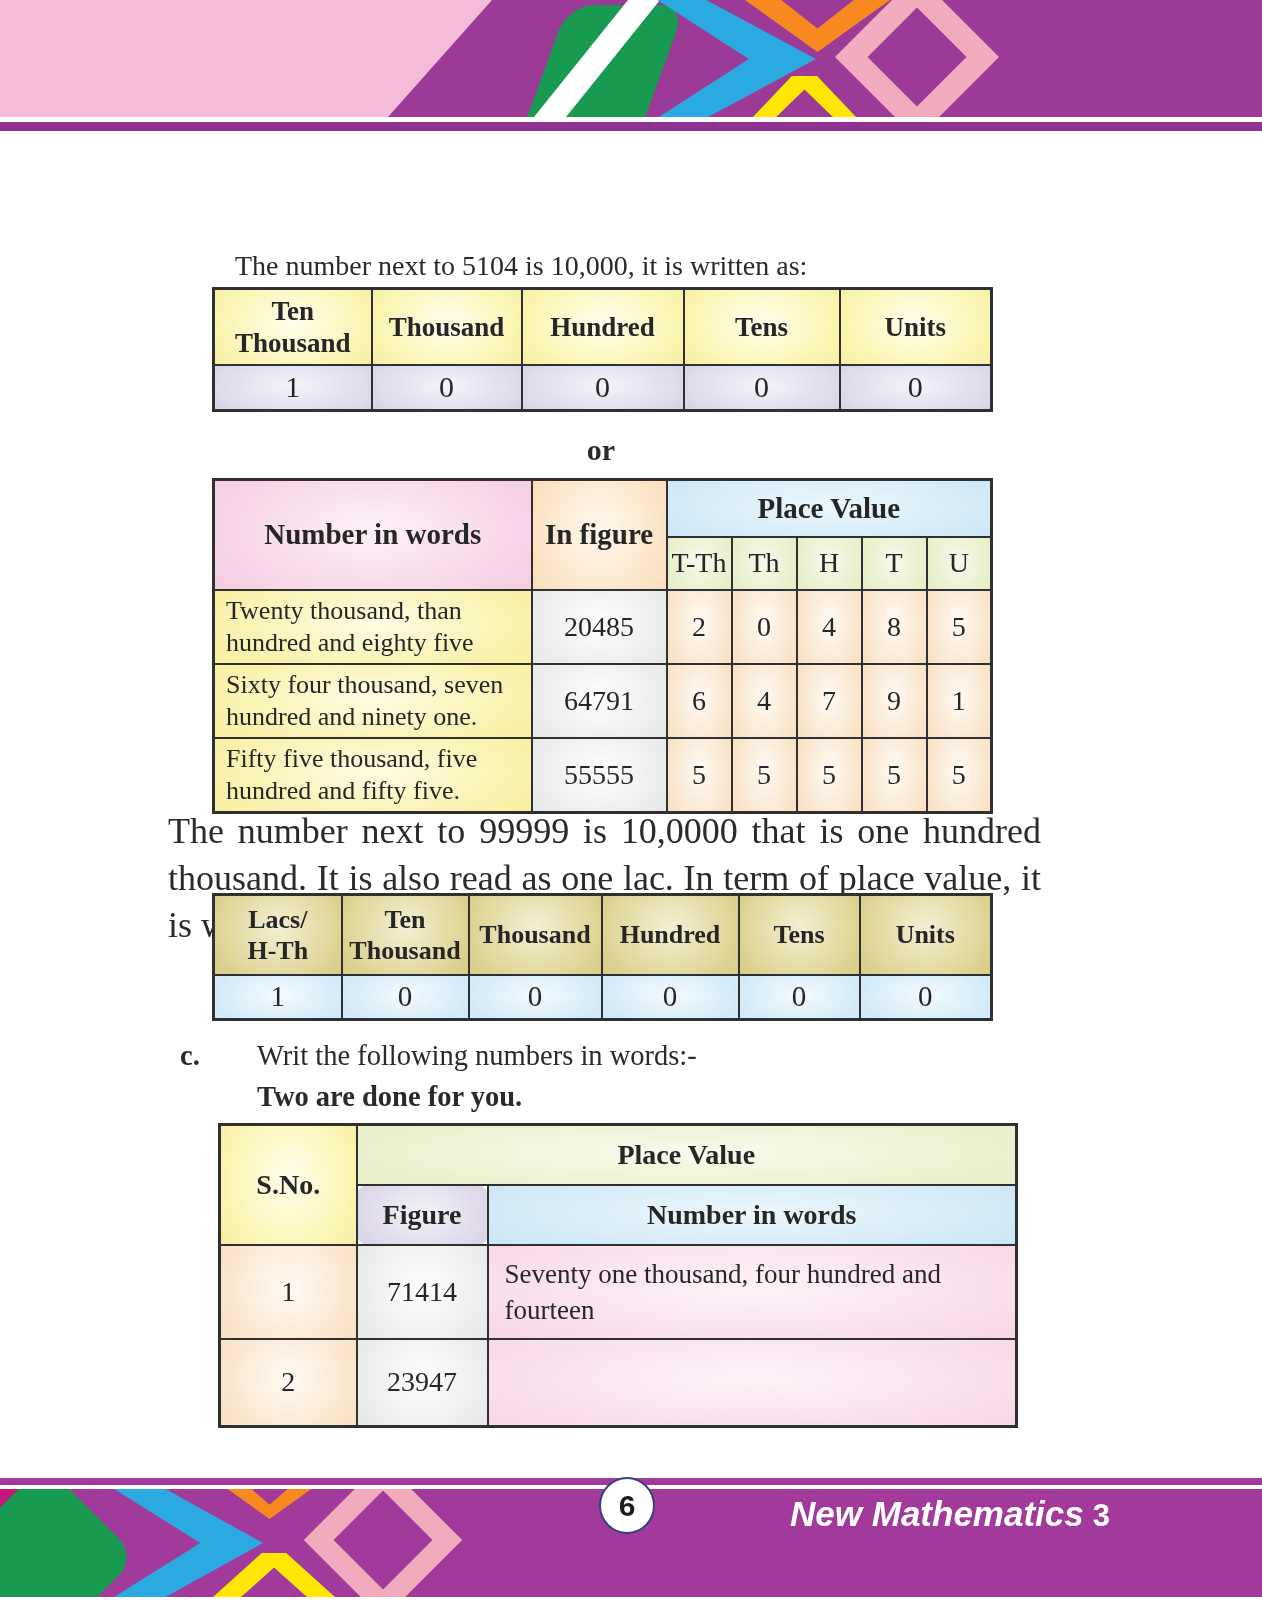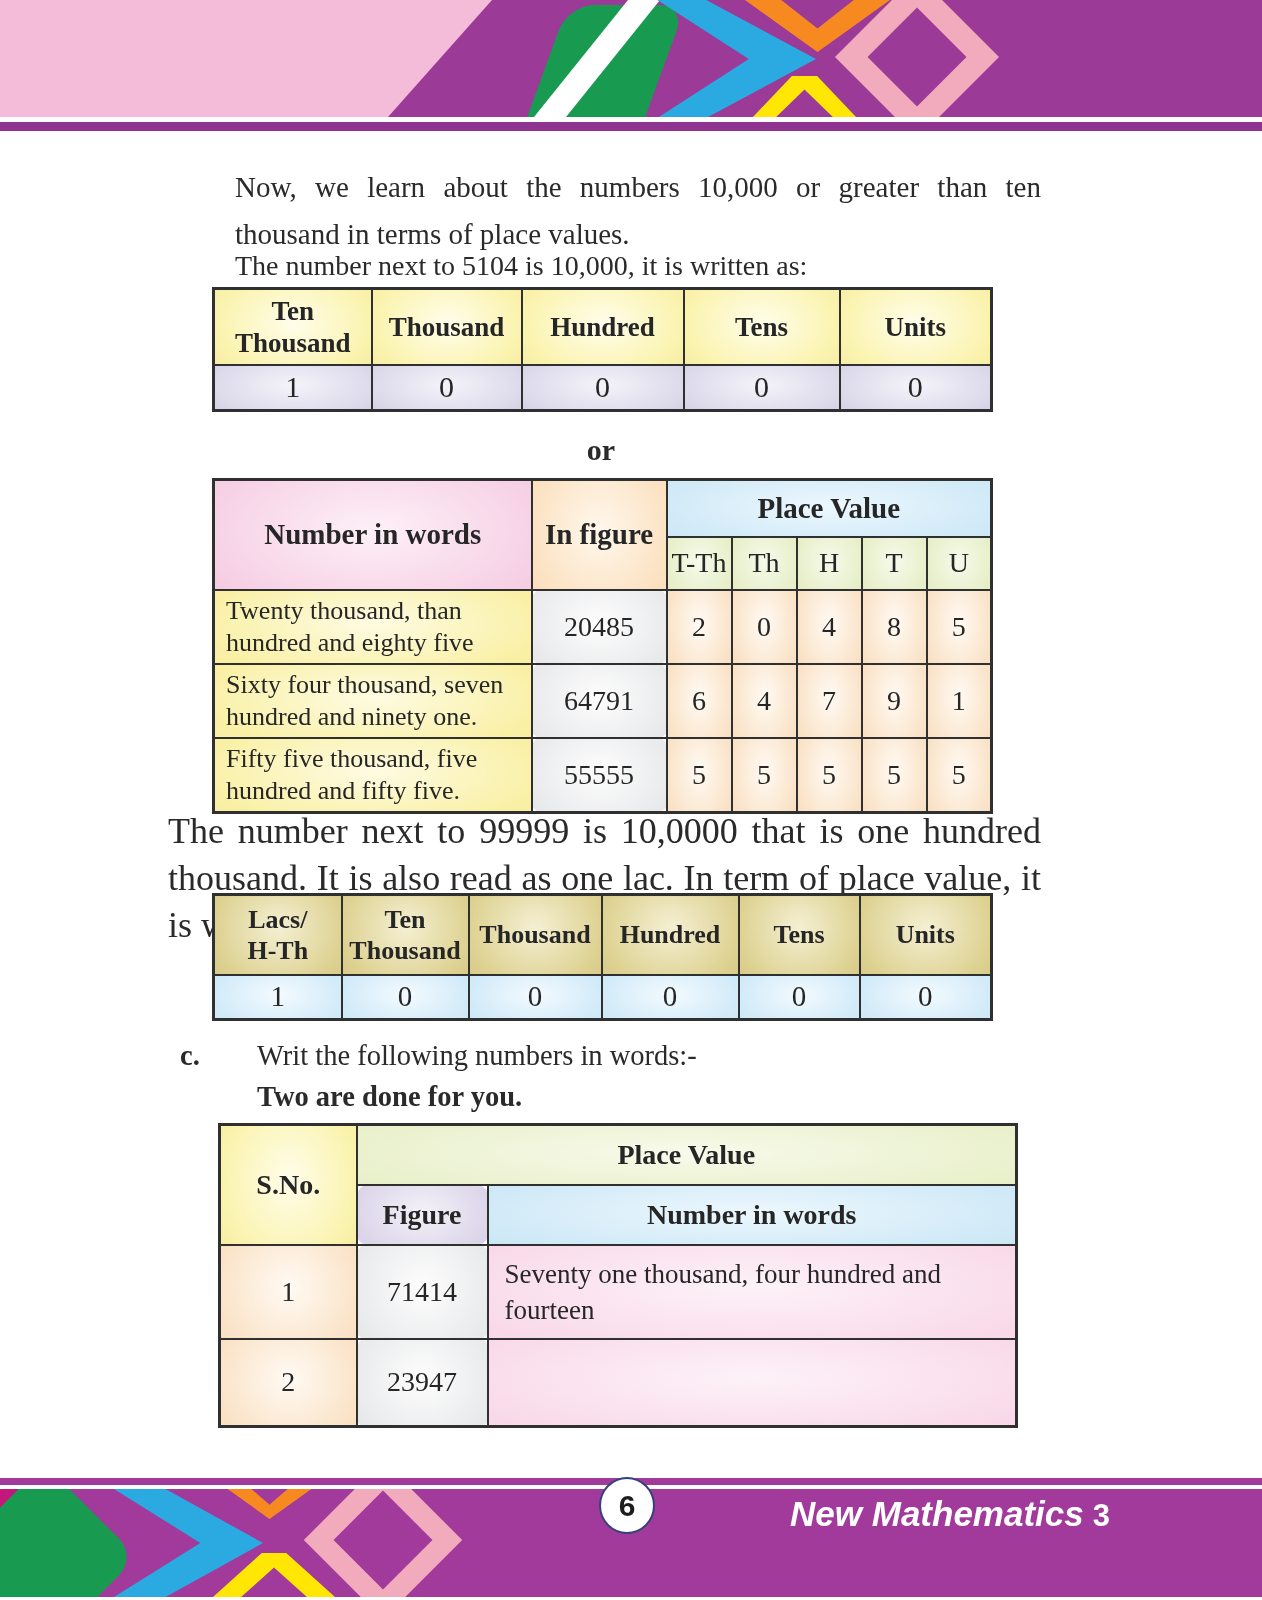--- a/index.html
+++ b/index.html
@@ -89,21 +89,21 @@
   .t4 .words4 { text-align: left; font-size: 27px; line-height: 36px; padding: 10px 10px 10px 16px; vertical-align: middle; }
 
   
   .g-yellow    { background: radial-gradient(ellipse 90% 130% at 50% 45%, #fffdea 0%, #faf3ae 55%, #eee292 100%); }
   .g-lav       { background: radial-gradient(ellipse 90% 130% at 50% 45%, #f4f3f9 0%, #dddaeb 55%, #c7c2dc 100%); }
   .g-pinkhdr   { background: radial-gradient(ellipse 90% 130% at 50% 45%, #fdf0f7 0%, #f7d3e7 55%, #f0bcd8 100%); }
   .g-peachhdr  { background: radial-gradient(ellipse 90% 130% at 50% 45%, #fff7ec 0%, #fbe3c4 55%, #f7d4a9 100%); }
   .g-bluehdr   { background: radial-gradient(ellipse 100% 140% at 50% 45%, #ecf7fd 0%, #cfe9f7 55%, #b9def2 100%); }
   .g-greensub  { background: radial-gradient(ellipse 90% 130% at 50% 45%, #f6faeb 0%, #e6efc8 60%, #dceab8 100%); margin-left: 36px; }
   .g-yellowcell{ background: radial-gradient(ellipse 90% 130% at 50% 45%, #fefbe2 0%, #f9f0a6 60%, #f5ea94 100%); }
-  .g-gray      { background: radial-gradient(ellipse 90% 130% at 50% 45%, #fdfdfd 0%, #e9eaec 60%, #dcdee1 100%); border-radius: 9px; }
+  .g-gray      { background: radial-gradient(ellipse 90% 130% at 50% 45%, #fdfdfd 0%, #e9eaec 60%, #dcdee1 100%); }
   .g-peachcell { background: radial-gradient(ellipse 80% 120% at 50% 45%, #fffaf3 0%, #fae3c8 65%, #f7d9b7 100%); }
   .g-khaki     { background: radial-gradient(ellipse 90% 140% at 50% 40%, #f4efd2 0%, #ded293 55%, #cbbd77 100%); }
   .g-bluecell  { background: radial-gradient(ellipse 90% 140% at 50% 45%, #f3fafe 0%, #d3ebf9 55%, #c2e3f6 100%); }
   .g-green4    { background: radial-gradient(ellipse 100% 140% at 50% 45%, #f7faeb 0%, #e9f0cb 55%, #dfeabc 100%); }
   .g-lav4      { background: radial-gradient(ellipse 90% 140% at 50% 45%, #f3f1f8 0%, #ddd7ea 55%, #cfc7e0 100%); border-radius: 11px; }
   .g-pinkcell4 { background: radial-gradient(ellipse 100% 130% at 50% 45%, #fdf2f8 0%, #f9d9e9 60%, #f6cde2 100%); }
 
   
   .footer-line { position: absolute; left: 0; top: 1478px; width: 1262px; height: 7px; background: #A23A9C; }
   .footer-band { position: absolute; left: 0; top: 1489px; width: 1262px; height: 108px;
@@ -146,21 +146,20 @@
     <div class="shape bt-orange-tri"></div>
     <div class="bt-green"></div>
     <div class="shape bt-white-stripe"></div>
     <div class="bt-blue"></div>
     <div class="bt-orangeV"></div>
     <div class="bt-yellowA"></div>
     <div class="bt-diamond"></div>
   </div>
   <div class="bar-top"></div>
 
-  <div class="para p1">Now, we learn about the numbers 10,000 or greater than ten thousand in terms of place values.</div>
   <div class="para p2">The number next to 5104 is 10,000, it is written as:</div>
 
   <table class="t1">
     <colgroup>
         <col style="width:158px">
         <col style="width:150px">
         <col style="width:162px">
         <col style="width:156px">
         <col style="width:152px">
       </colgroup>

